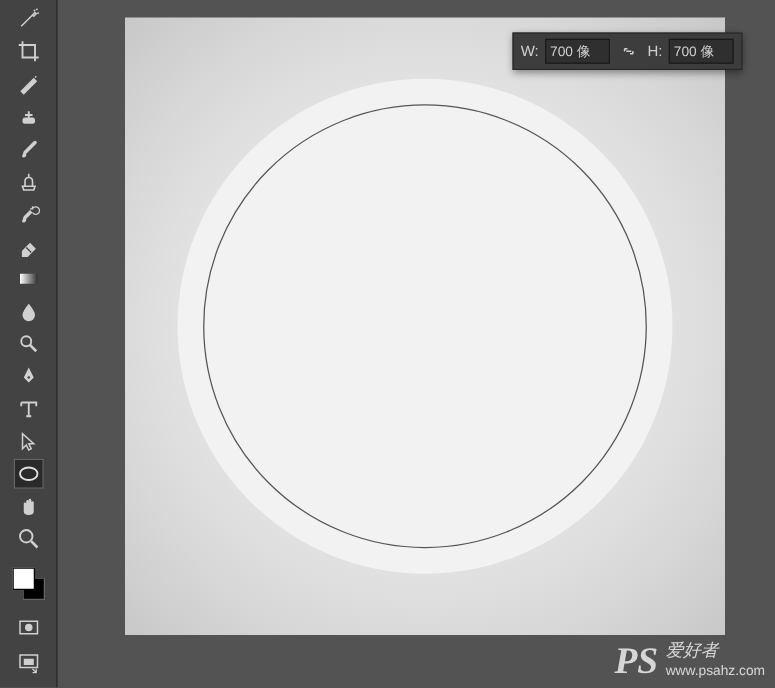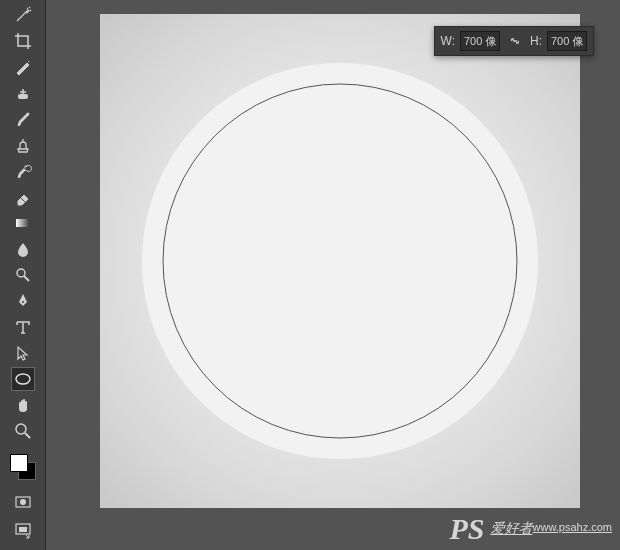--- a/index.html
+++ b/index.html
@@ -109,21 +109,21 @@
       display: flex;
       align-items: center;
       padding: 4px 6px;
       gap: 5px;
       color: #d0d0d0;
       font-size: 12px;
       box-shadow: 0 2px 6px rgba(0,0,0,0.4);
     }
     .hud-label { font-size: 12px; }
     .hud-input {
-      width: 40px;
+      width: 52px;
       height: 20px;
       background: #2f2f2f;
       border: 1px solid #1a1a1a;
       color: #d0d0d0;
       font-size: 11px;
       padding: 0 3px;
       text-align: left;
     }
     .hud-link {
       width: 20px;
@@ -146,23 +146,23 @@
     }
     .wm-logo {
       font-family: Georgia, 'Times New Roman', serif;
       font-size: 30px;
       font-weight: bold;
       font-style: italic;
       line-height: 1;
     }
     .wm-text {
       display: flex;
+      flex-direction: column;
       font-size: 11px;
       line-height: 1.2;
-      text-decoration: underline;
     }
     .wm-cn { font-family: 'SimSun', serif; font-style: italic; font-size: 14px; }
   </style>
 </head>
 <body>
 
 <div class="toolbar">
   <div class="tool">
       <svg viewBox="0 0 18 18">
         <path d="M3 15 L12 6 M12 6 L14 4 L15 5 L13 7 Z M13 3 L14 2 M16 5 L17 4 M15 2 L16 1" stroke="#d0d0d0" stroke-width="1.2" fill="none"></path>

